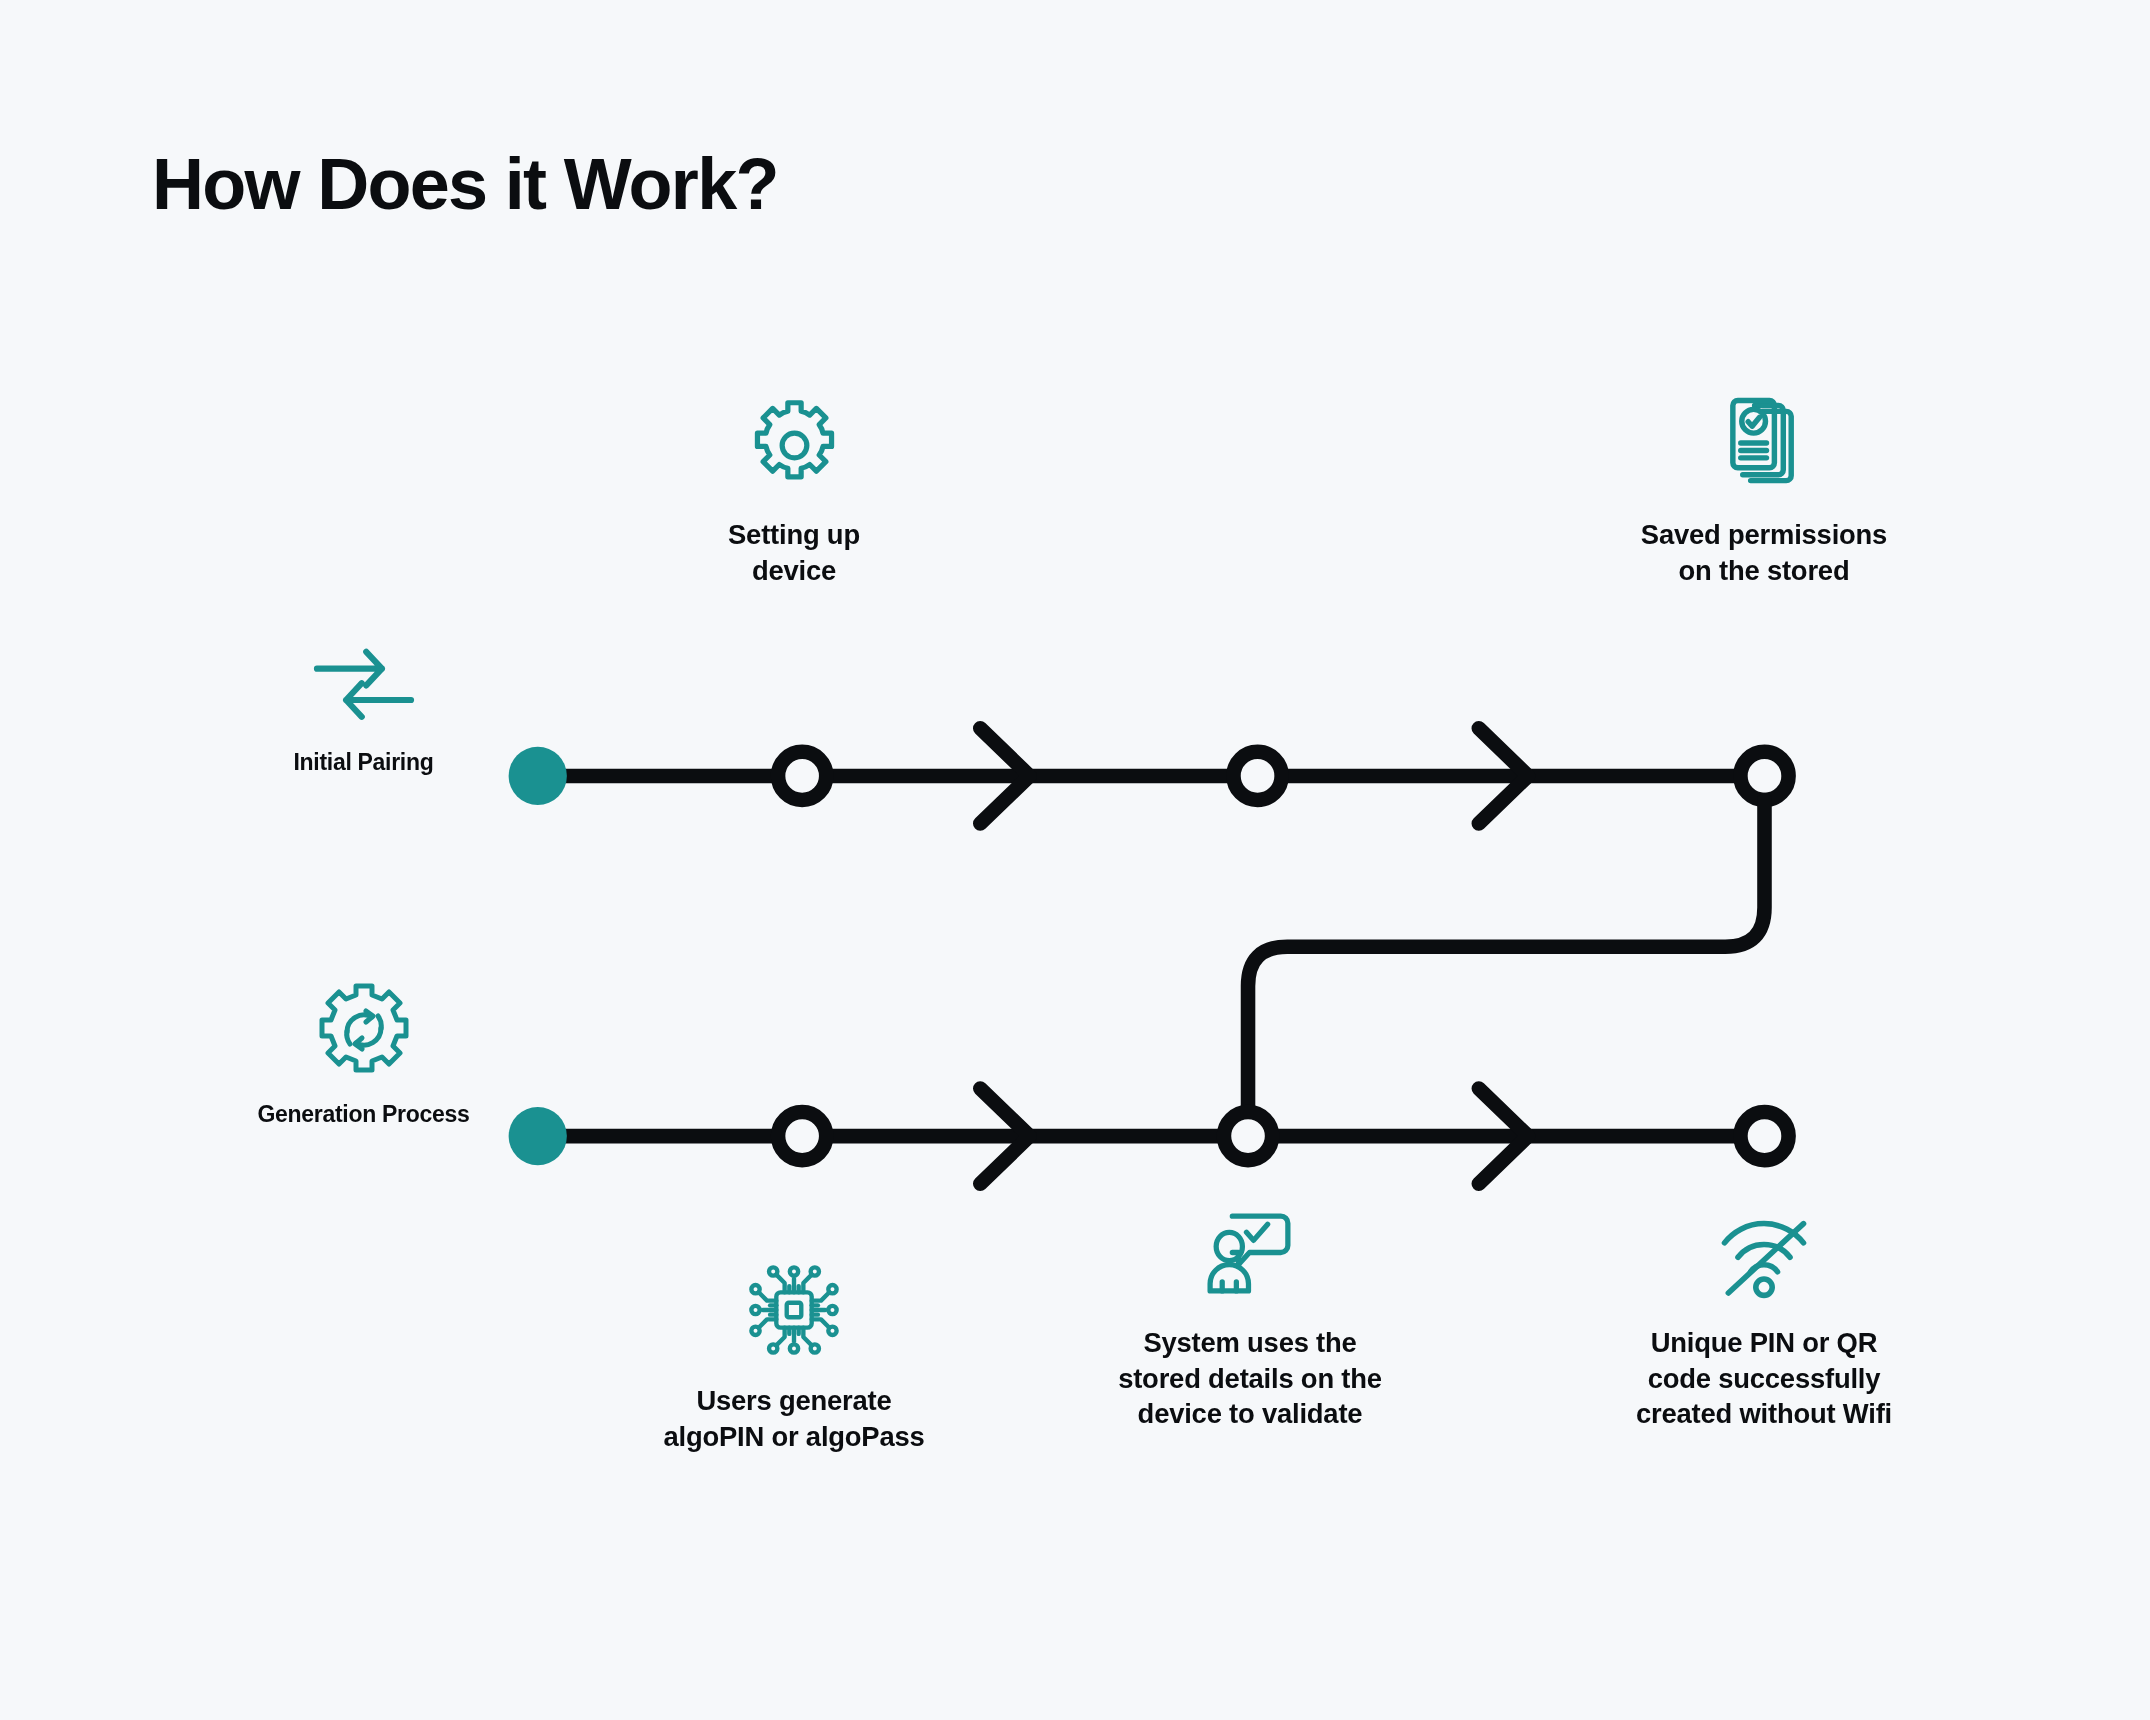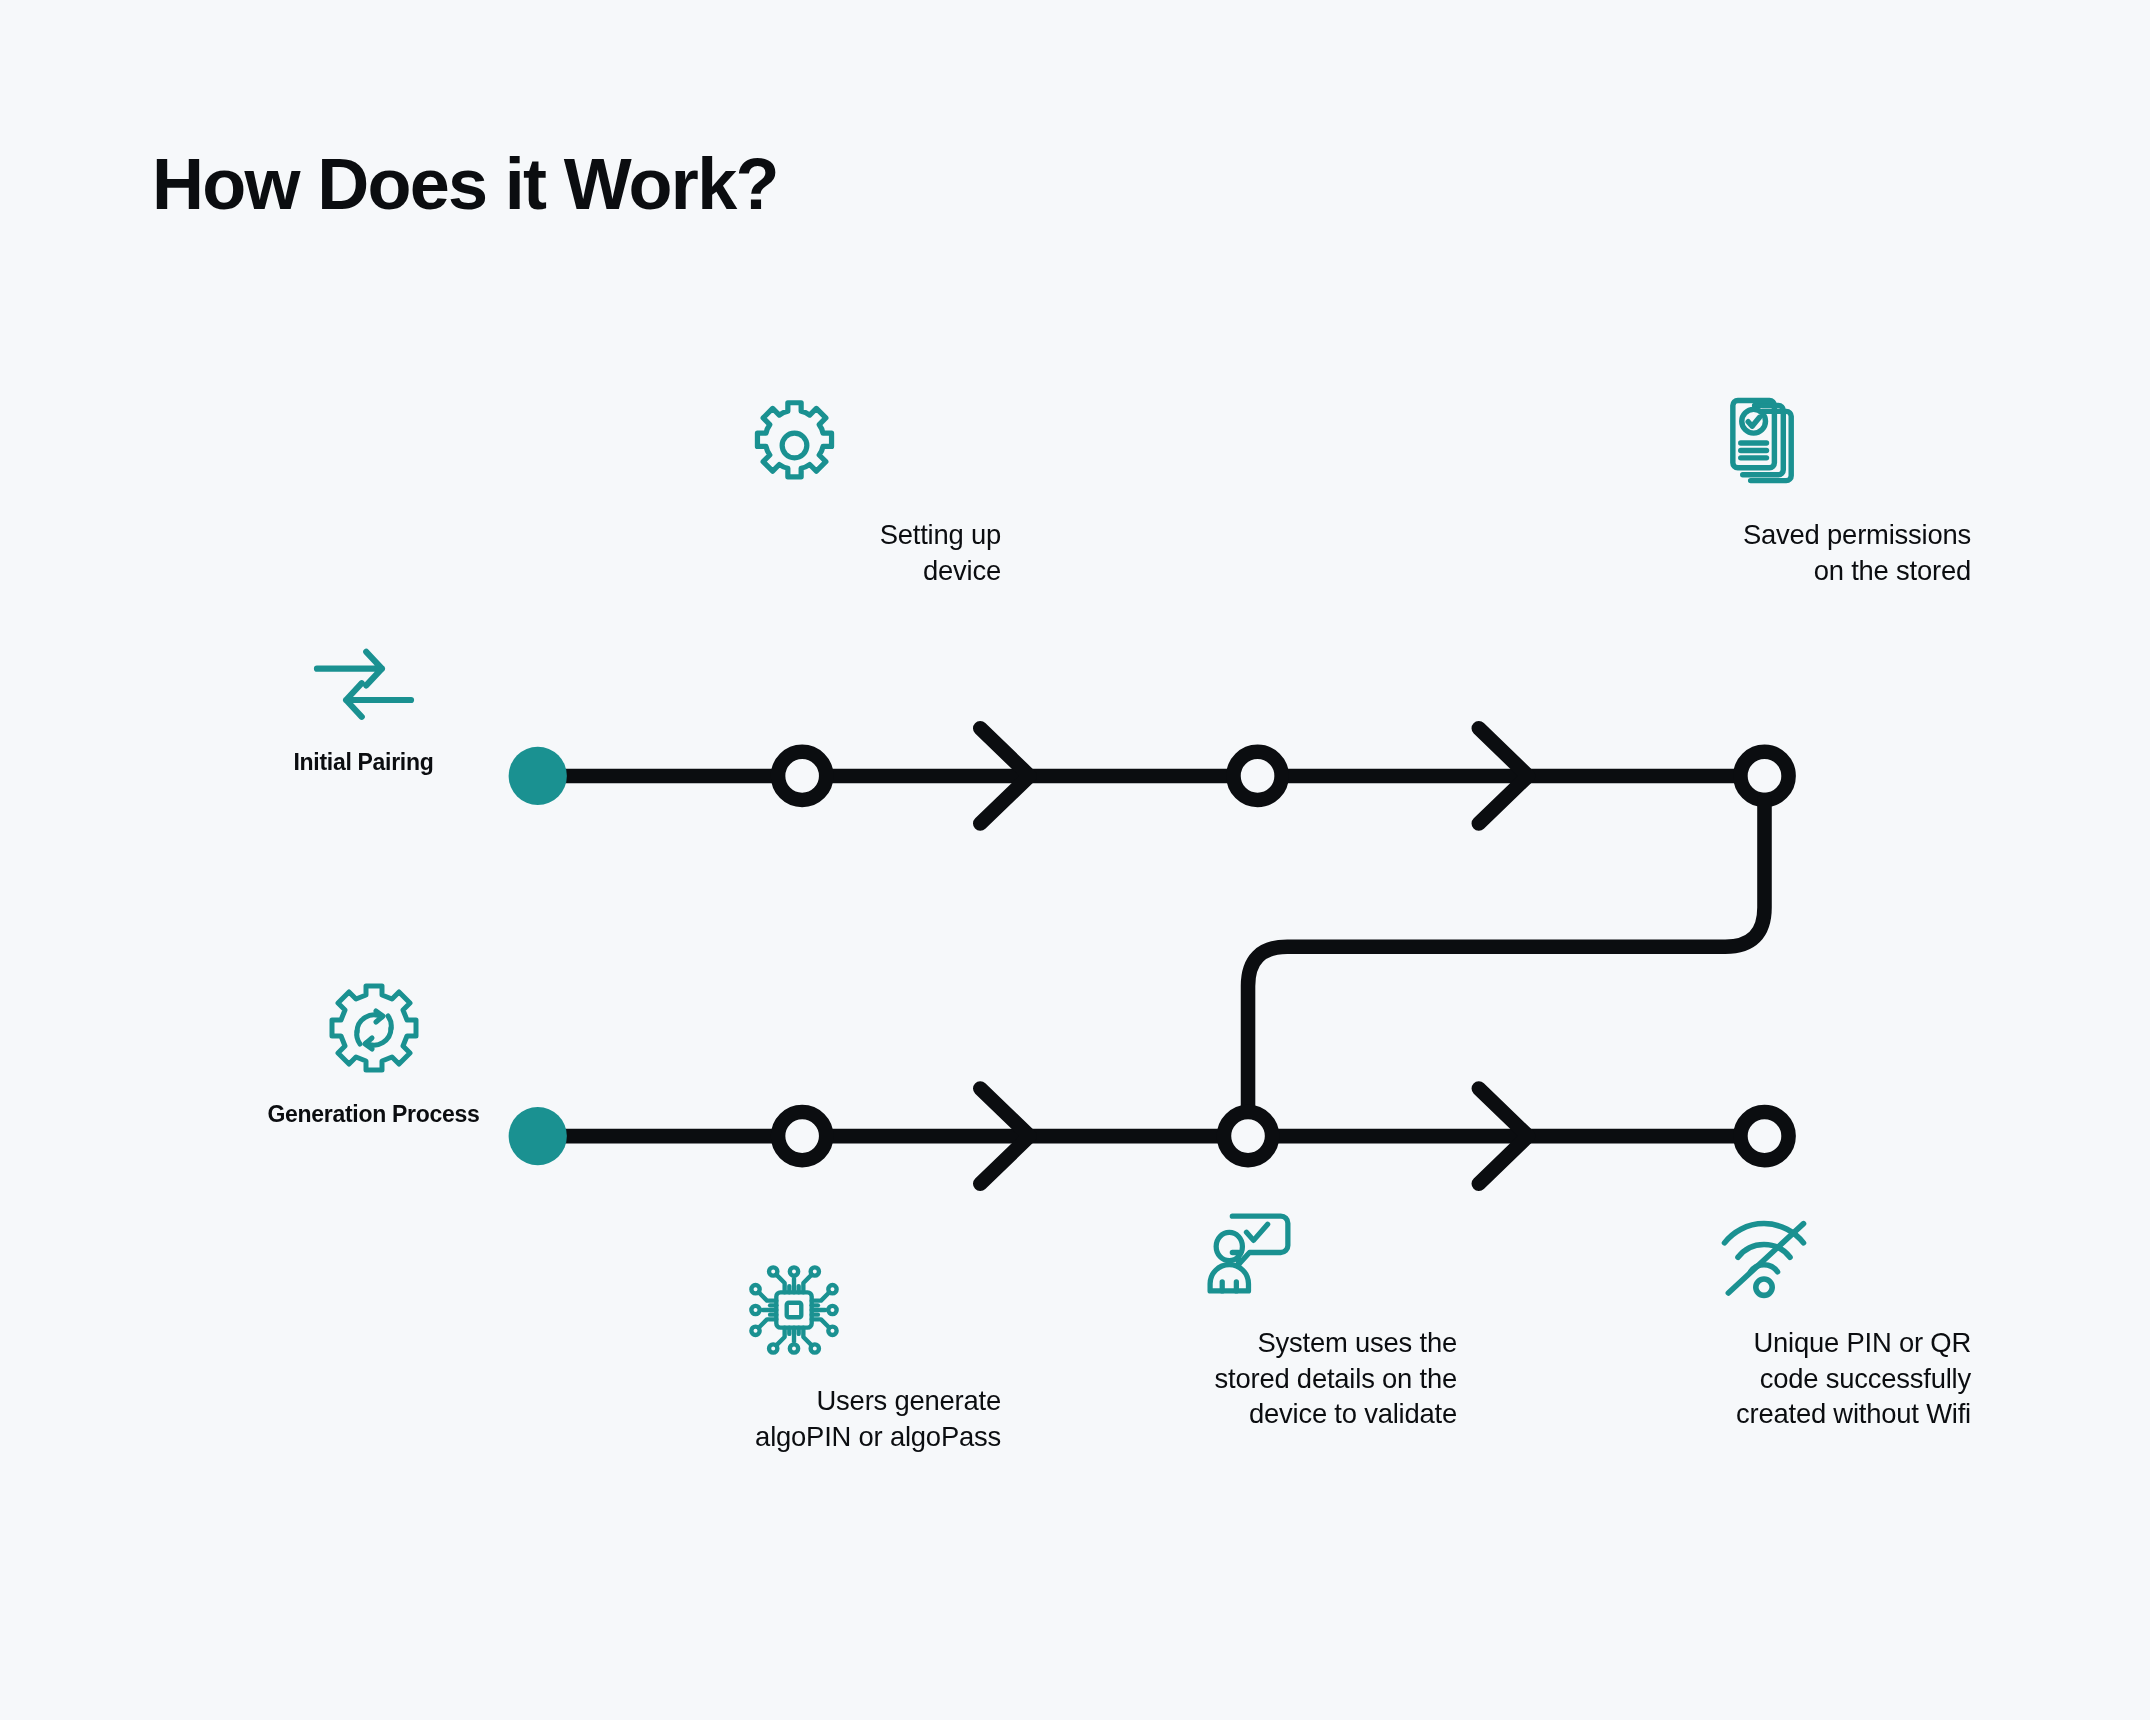--- a/index.html
+++ b/index.html
@@ -51,42 +51,41 @@
     justify-content: center;
   }
   .track-label .tl-text {
     margin-top: 20px;
     font-size: 23px;
     font-weight: 700;
     line-height: 1.28;
     letter-spacing: -0.3px;
   }
   #track-initial  { left: 246px; top: 638px; }
-  #track-generation { left: 256px; top: 990px; }
+  #track-generation { left: 246px; top: 990px; }
 
   
   .step {
     position: absolute;
     width: 414px;
     text-align: center;
     color: #0b0d10;
   }
   .step .step-icon {
     height: 106px;
     display: flex;
     align-items: center;
     justify-content: center;
   }
   .step .step-text {
     font-size: 27.4px;
     line-height: 1.30;
-    font-weight: 400;
+    font-weight: 700;
     letter-spacing: -0.2px;
     white-space: pre-line;
-    text-align: right;
   }
   
   .step.top .step-text { margin-top: 19px; }
   
   .step.bottom .step-text { margin-top: 20px; }
 
   #step-top-1 { left: 587px; top: 392px; }
   #step-top-2 { left: 1043px; top: 392px; }
   #step-top-3 { left: 1557px; top: 392px; }
 

